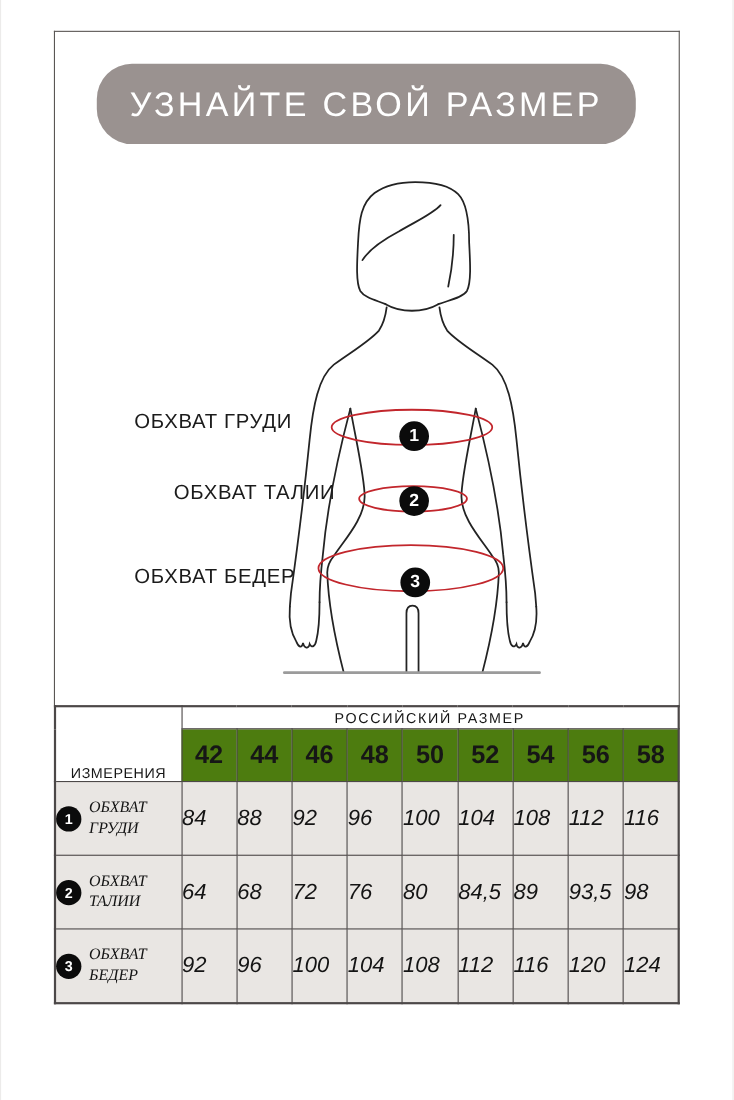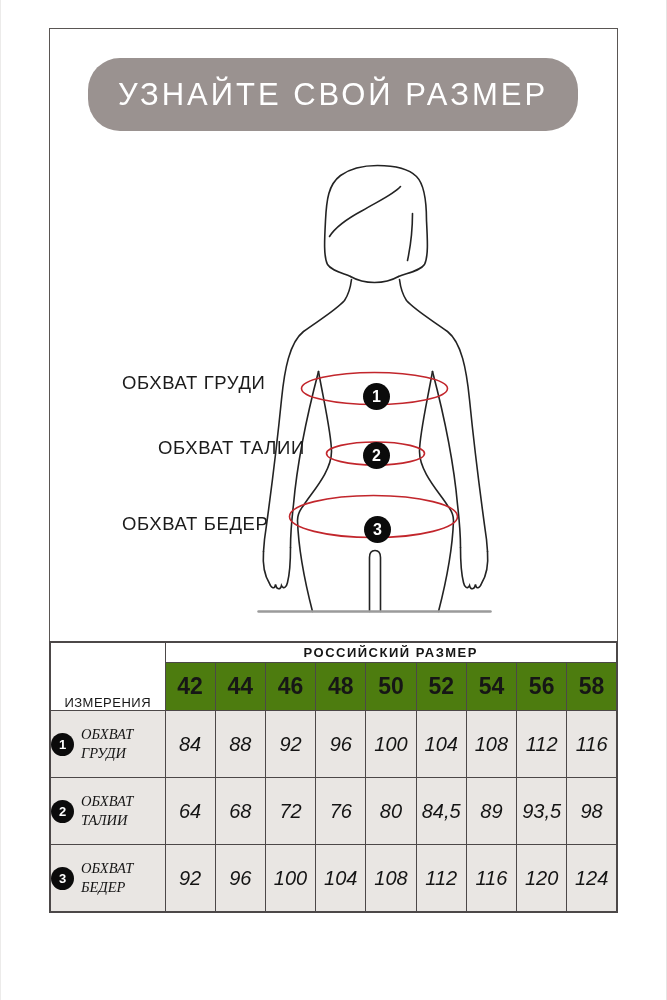--- a/index.html
+++ b/index.html
@@ -22,25 +22,25 @@
     position:absolute;width:27px;height:27px;border-radius:50%;background:#0b0b0b;
     display:flex;align-items:center;justify-content:center;color:#fff;
     font-size:16px;font-weight:bold;
   }
   .fm-0{left:313px;top:354px;} .fm-1{left:313px;top:413px;} .fm-2{left:314px;top:487px;}
 
   table.size-table{border-collapse:collapse;table-layout:fixed;width:569px;background:#fff;}
   table.size-table th,table.size-table td{border:1px solid #4c4848;padding:0;}
   table.size-table{border:2px solid #4c4848;}
   .col-measure{width:115px;}
-  .ru-size-header{height:19px;text-align:center;font-size:13px;font-weight:bold;letter-spacing:1.5px;background:#fff;}
+  .ru-size-header{height:19px;text-align:center;font-size:13px;font-weight:normal;letter-spacing:1.5px;background:#fff;}
   .size-num{height:47px;text-align:center;font-size:23px;font-weight:bold;background:#4d7c0f;}
   .measure-header{vertical-align:bottom;text-align:center;font-size:13px;letter-spacing:0.5px;padding-bottom:8px;background:#fff;font-weight:400;}
   tr.data-row td{height:66px;background:#e9e6e3;}
-  td.val{text-align:center;font-style:italic;font-size:20px;color:#141414;}
+  td.val{font-style:italic;font-size:20px;color:#141414;}
   td.label-cell{padding-left:11px;}
   .row-label-wrap{display:flex;align-items:center;gap:7px;}
   .tbl-marker{
     flex:0 0 auto;width:23px;height:23px;border-radius:50%;background:#0b0b0b;
     display:flex;align-items:center;justify-content:center;color:#fff;font-size:13px;font-weight:bold;
   }
   .row-label{font-style:italic;font-size:14.5px;line-height:1.3;color:#141414;font-family:Liberation Serif, serif;}
 </style>
 </head>
 <body>

